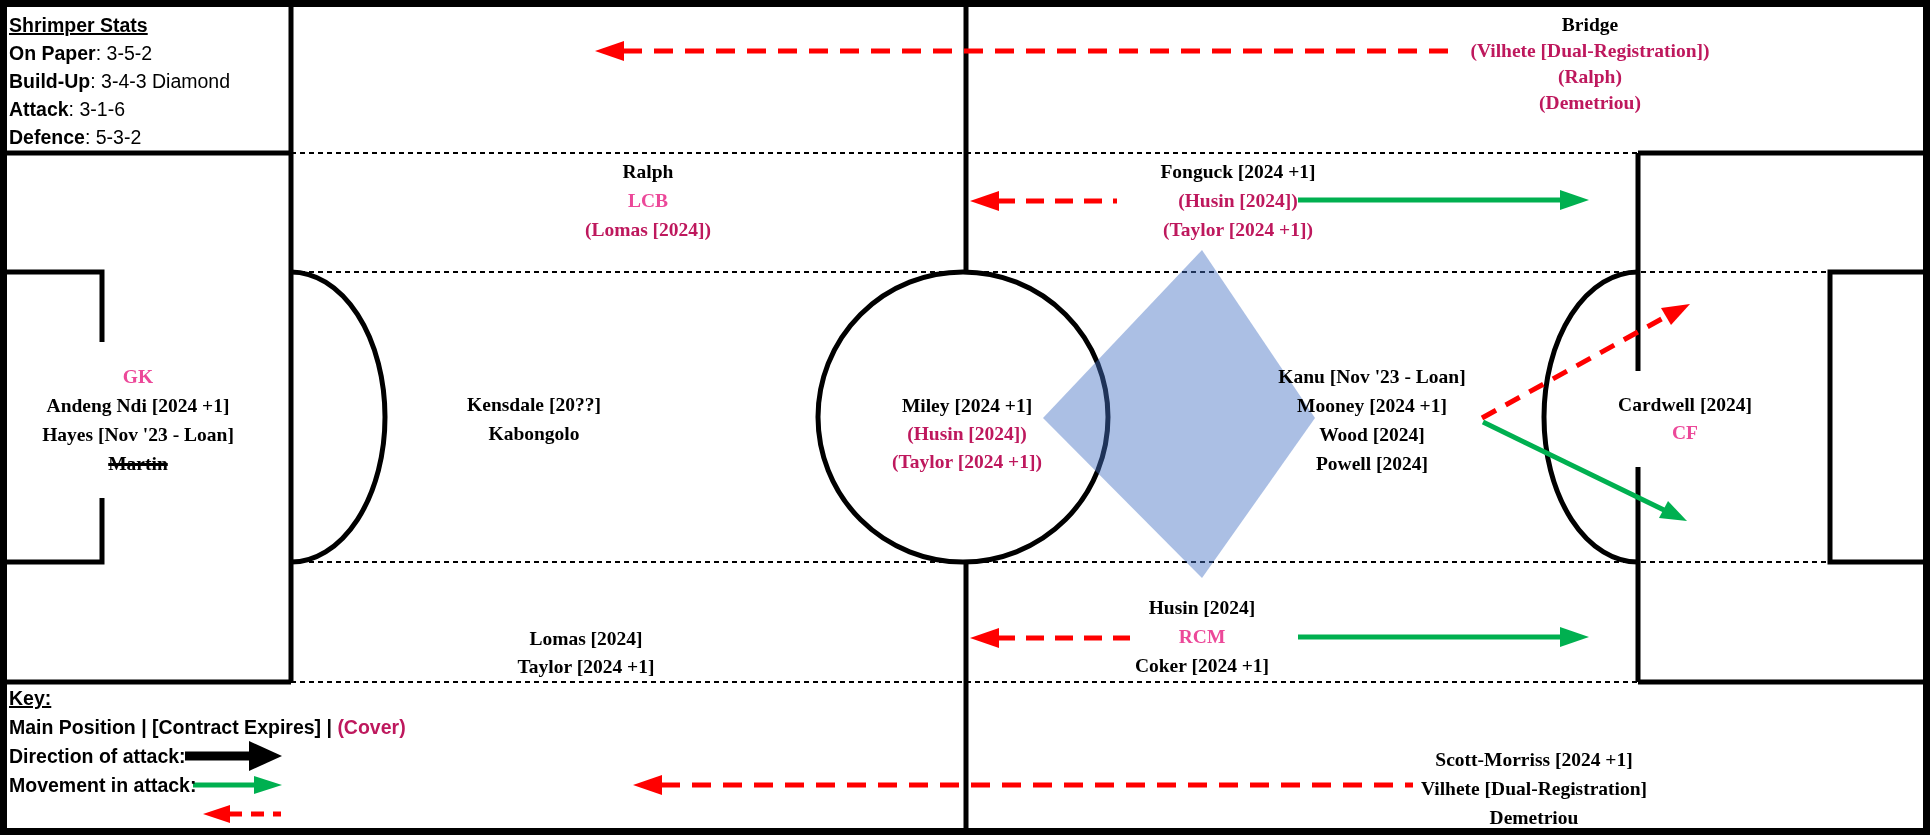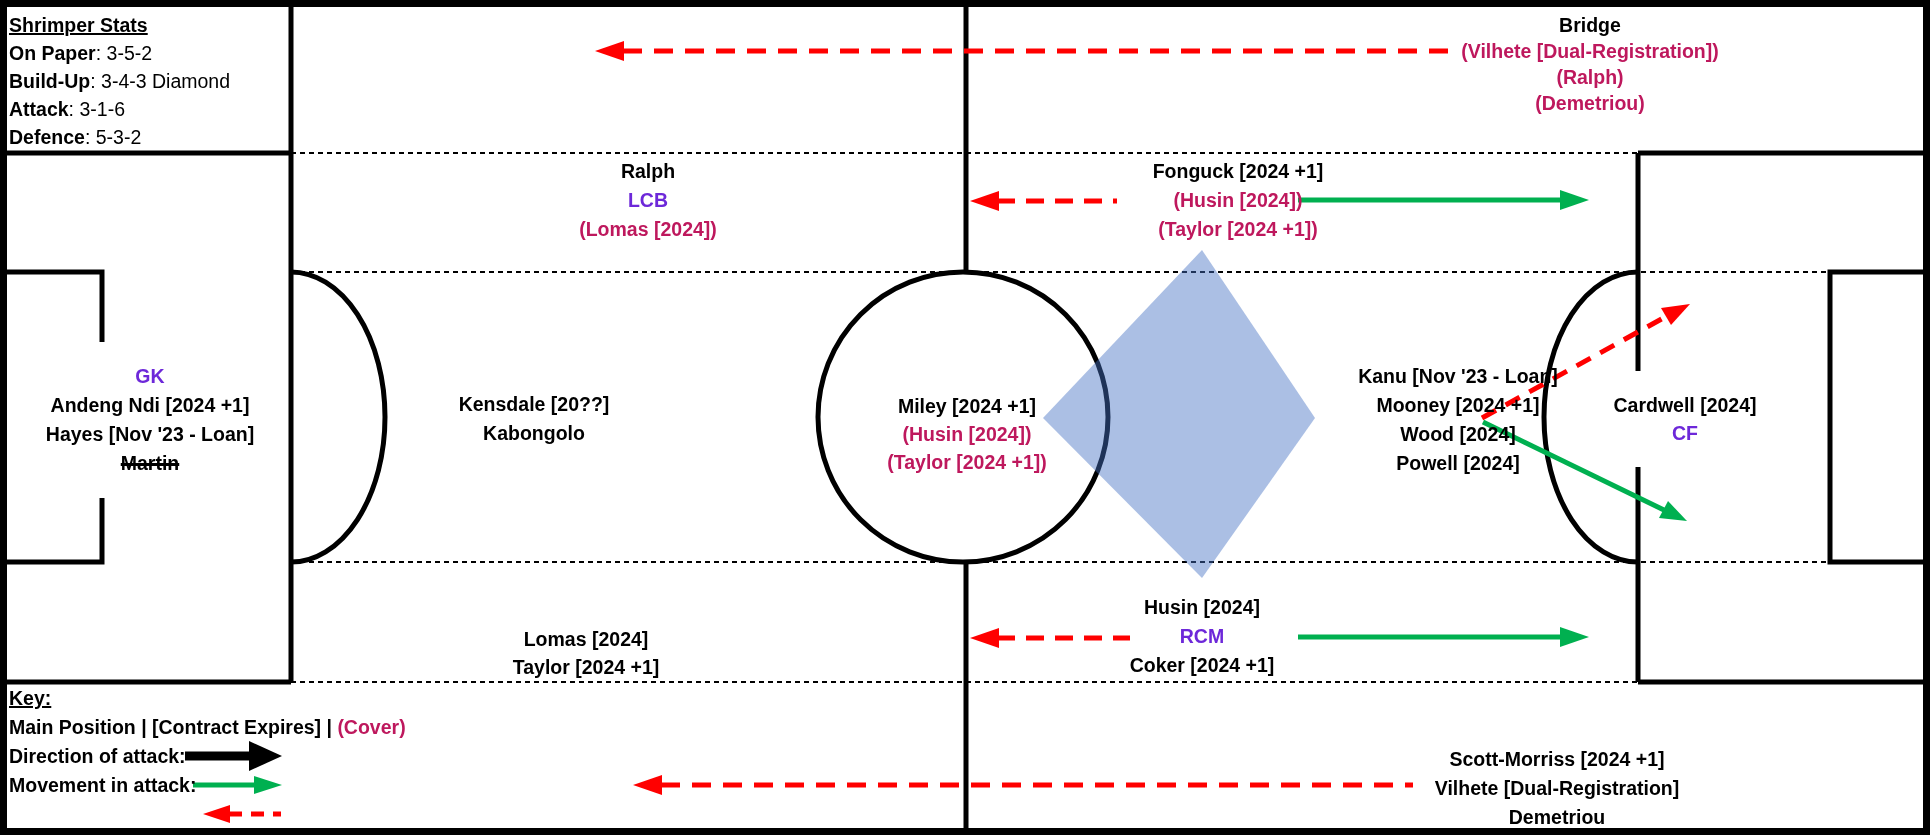--- a/index.html
+++ b/index.html
@@ -22,23 +22,23 @@
   }
   .leftblock{
     position:absolute;
     text-align:left;
     font-size:19.5px;
     font-weight:bold;
     white-space:nowrap;
     color:#000;
   }
   .whitebg{background:#ffffff;padding:20px 16px;}
-  .ln{display:block;}
+  .ln{display:block;font-family:Liberation Serif, serif;}
   .red{color:#be185d;}
-  .green{color:#6d28d9;}
+  .green{color:#ec4899;}
   .strike{text-decoration:line-through;text-decoration-thickness:3px;}
   .uline{text-decoration:underline;text-decoration-thickness:2px;}
   .val{font-weight:normal;}
   .keyrow{display:block;}
 </style>
 </head>
 <body>
 
 <div id="canvas">
 
@@ -150,39 +150,39 @@
     <span class="ln green">LCB</span>
     <span class="ln red">(Lomas [2024])</span>
   </div>
 
   <div class="block" style="left:1238px;top:157px;line-height:29px;">
     <span class="ln">Fonguck [2024 +1]</span>
     <span class="ln red">(Husin [2024])</span>
     <span class="ln red">(Taylor [2024 +1])</span>
   </div>
 
-  <div class="block whitebg" style="left:150px;top:342px;line-height:29px;">
+  <div class="block whitebg" style="left:138px;top:342px;line-height:29px;">
     <span class="ln green">GK</span>
     <span class="ln">Andeng Ndi [2024 +1]</span>
     <span class="ln">Hayes [Nov '23 - Loan]</span>
     <span class="ln strike">Martin</span>
   </div>
 
   <div class="block" style="left:534px;top:390px;line-height:29px;">
     <span class="ln">Kensdale [20??]</span>
     <span class="ln">Kabongolo</span>
   </div>
 
   <div class="block" style="left:967px;top:392px;line-height:28px;">
     <span class="ln">Miley [2024 +1]</span>
     <span class="ln red">(Husin [2024])</span>
     <span class="ln red">(Taylor [2024 +1])</span>
   </div>
 
-  <div class="block" style="left:1458px;top:362px;line-height:29px;">
+  <div class="block" style="left:1372px;top:362px;line-height:29px;">
     <span class="ln">Kanu [Nov '23 - Loan]</span>
     <span class="ln">Mooney [2024 +1]</span>
     <span class="ln">Wood [2024]</span>
     <span class="ln">Powell [2024]</span>
   </div>
 
   <div class="block whitebg" style="left:1685px;top:371px;line-height:28px;">
     <span class="ln">Cardwell [2024]</span>
     <span class="ln green">CF</span>
   </div>
@@ -191,19 +191,19 @@
     <span class="ln">Husin [2024]</span>
     <span class="ln green">RCM</span>
     <span class="ln">Coker [2024 +1]</span>
   </div>
 
   <div class="block" style="left:586px;top:625px;line-height:28px;">
     <span class="ln">Lomas [2024]</span>
     <span class="ln">Taylor [2024 +1]</span>
   </div>
 
-  <div class="block" style="left:1534px;top:745px;line-height:29px;margin-left:23px;">
+  <div class="block" style="left:1534px;top:745px;line-height:29px;">
     <span class="ln">Scott-Morriss [2024 +1]</span>
     <span class="ln">Vilhete [Dual-Registration]</span>
     <span class="ln">Demetriou</span>
   </div>
 
 </div>
 
 </body></html>

